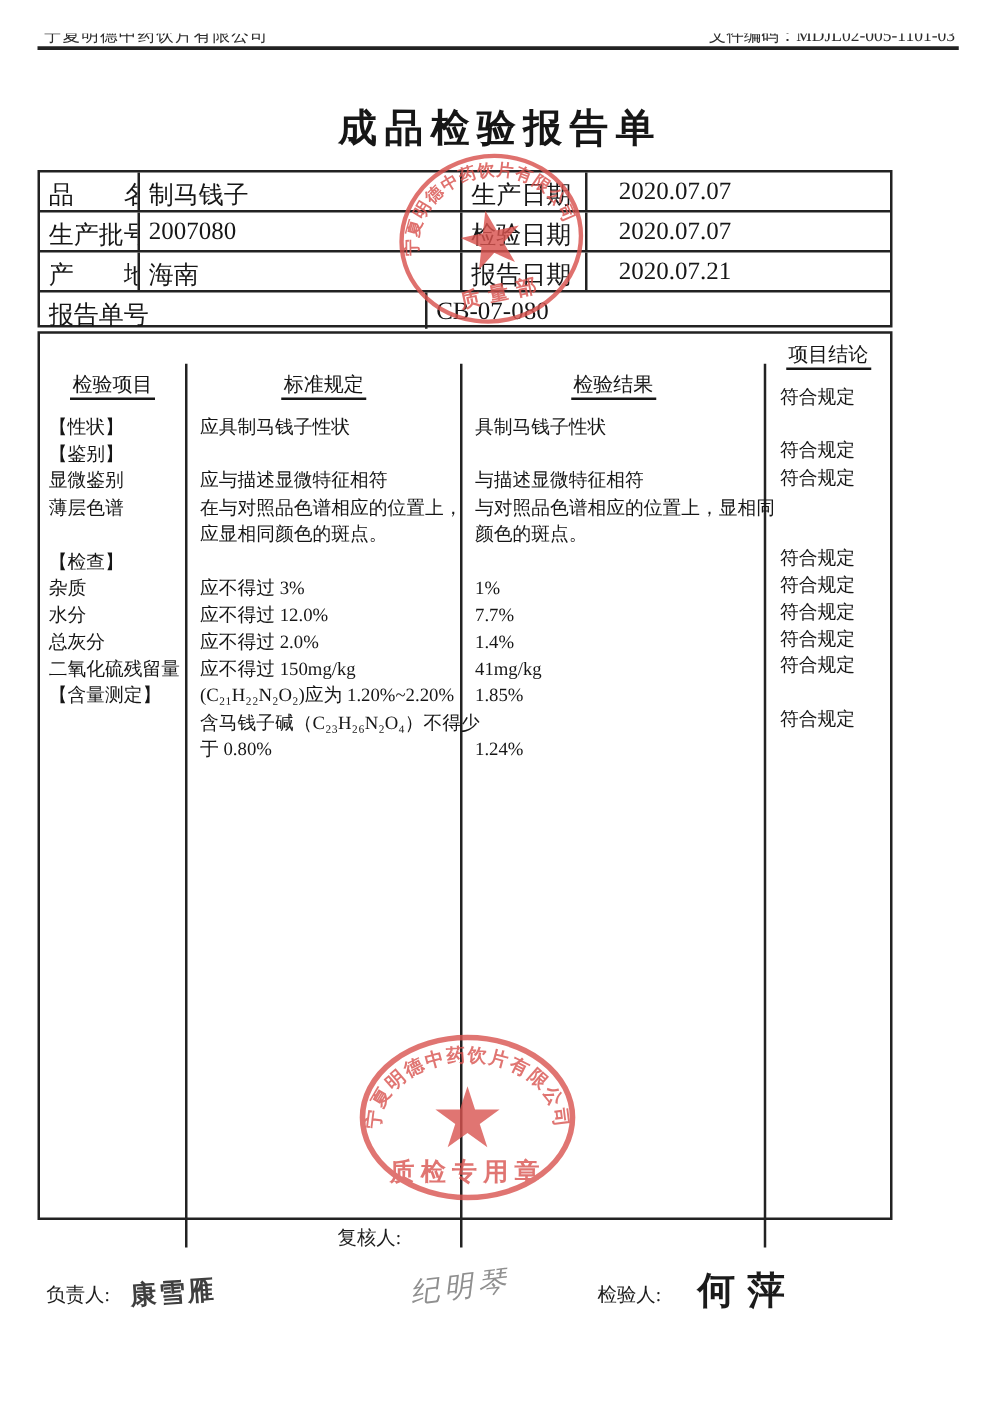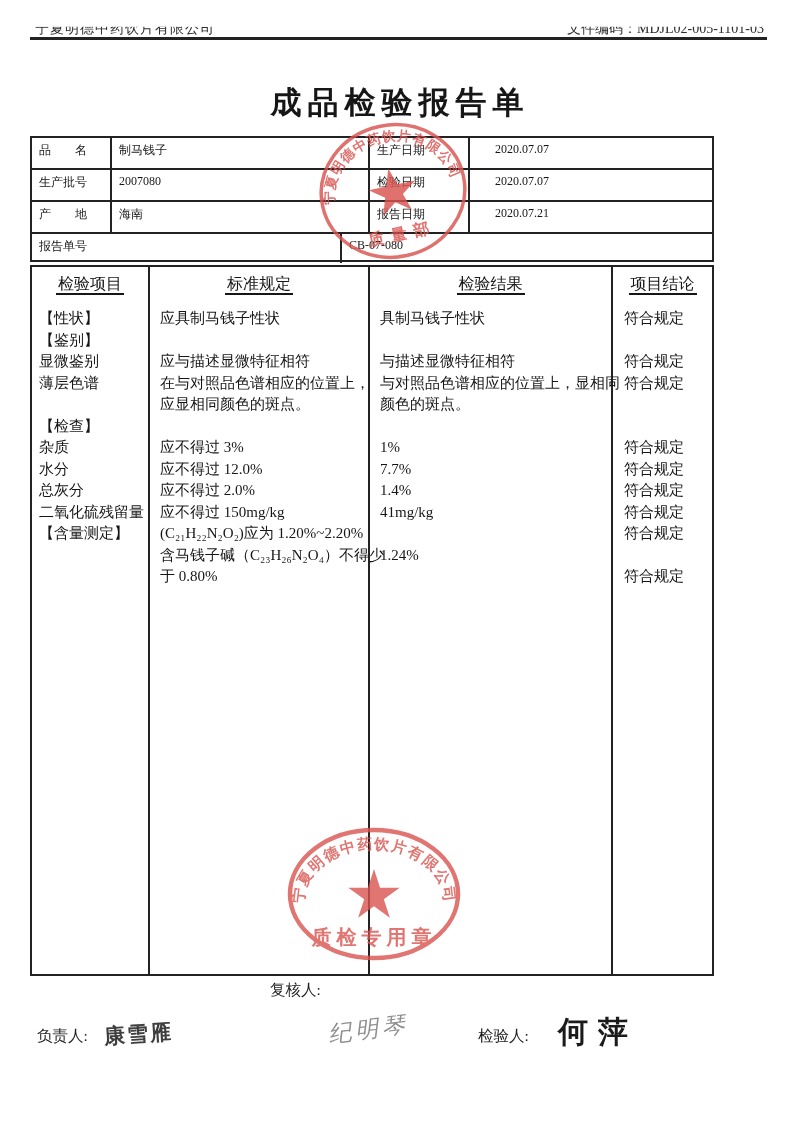--- a/index.html
+++ b/index.html
@@ -18,35 +18,35 @@
   .ph-right{right:36px;}
   .header-rule{position:absolute; left:30px; top:37px; width:737px; height:3px; background:#222;}
   
   .title{
     position:absolute; left:0; top:82px; width:800px; margin:0;
     text-align:center; font-size:31px; font-weight:bold; letter-spacing:6px;
   }
   
   .info-table{
     position:absolute; left:30px; top:136px; width:684px; height:126px;
-    border:2px solid #222; box-sizing:border-box; font-size:12px;
+    border:2px solid #222; box-sizing:border-box; font-size:20px;
   }
   .irow{display:flex; height:30px; border-bottom:2px solid #222; box-sizing:content-box;}
   .irow.last{border-bottom:none; height:29px;}
   .icell{box-sizing:border-box; padding:4px 4px 0 7px; white-space:pre; overflow:hidden;}
   .icell.b{border-right:2px solid #222;}
   .w-l1{width:80px;} .w-v1{width:258px;} .w-l2{width:100px;} .w-v2{width:218px;padding-left:25px;}
   .w-rl{width:338px;} .w-rv{width:404px;}
   
   .main-table{
     position:absolute; left:30px; top:265px; width:684px; height:711px;
     border:2px solid #222; box-sizing:border-box; display:flex; font-size:15px;
   }
   .col{box-sizing:border-box; height:100%;}
-  .col.b{border-right:2px solid #222;}
+  .col.b{border-right:2px solid #222;margin-top:24px;}
   .c1{width:118px;} .c2{width:220px;} .c3{width:243px;} .c4{width:99px;}
   .th{height:41px; text-align:center; padding-top:7px; box-sizing:border-box; font-size:16px;}
   .th span{border-bottom:2px solid #161616; padding:0 2px 1px 2px;}
   .ln{height:21.5px; line-height:21.5px; white-space:nowrap; overflow:visible;}
   .c1 .ln{padding-left:7px;}
   .c2 .ln{padding-left:10px;}
   .c3 .ln{padding-left:10px;}
   .c4 .ln{padding-left:11px;}
   
   .conclusion-row{
@@ -141,20 +141,21 @@
       <div class="ln">具制马钱子性状</div>
       <div class="ln"></div>
       <div class="ln">与描述显微特征相符</div>
       <div class="ln">与对照品色谱相应的位置上，显相同</div>
       <div class="ln">颜色的斑点。</div>
       <div class="ln"></div>
       <div class="ln">1%</div>
       <div class="ln">7.7%</div>
       <div class="ln">1.4%</div>
       <div class="ln">41mg/kg</div>
+      <div class="ln">1.85%</div>
       <div class="ln"></div>
       <div class="ln">1.24%</div>
       <div class="ln"></div>
     </div>
     <div class="col c4">
       <div class="th"><span>项目结论</span></div>
       <div class="ln">符合规定</div>
       <div class="ln"></div>
       <div class="ln">符合规定</div>
       <div class="ln">符合规定</div>

